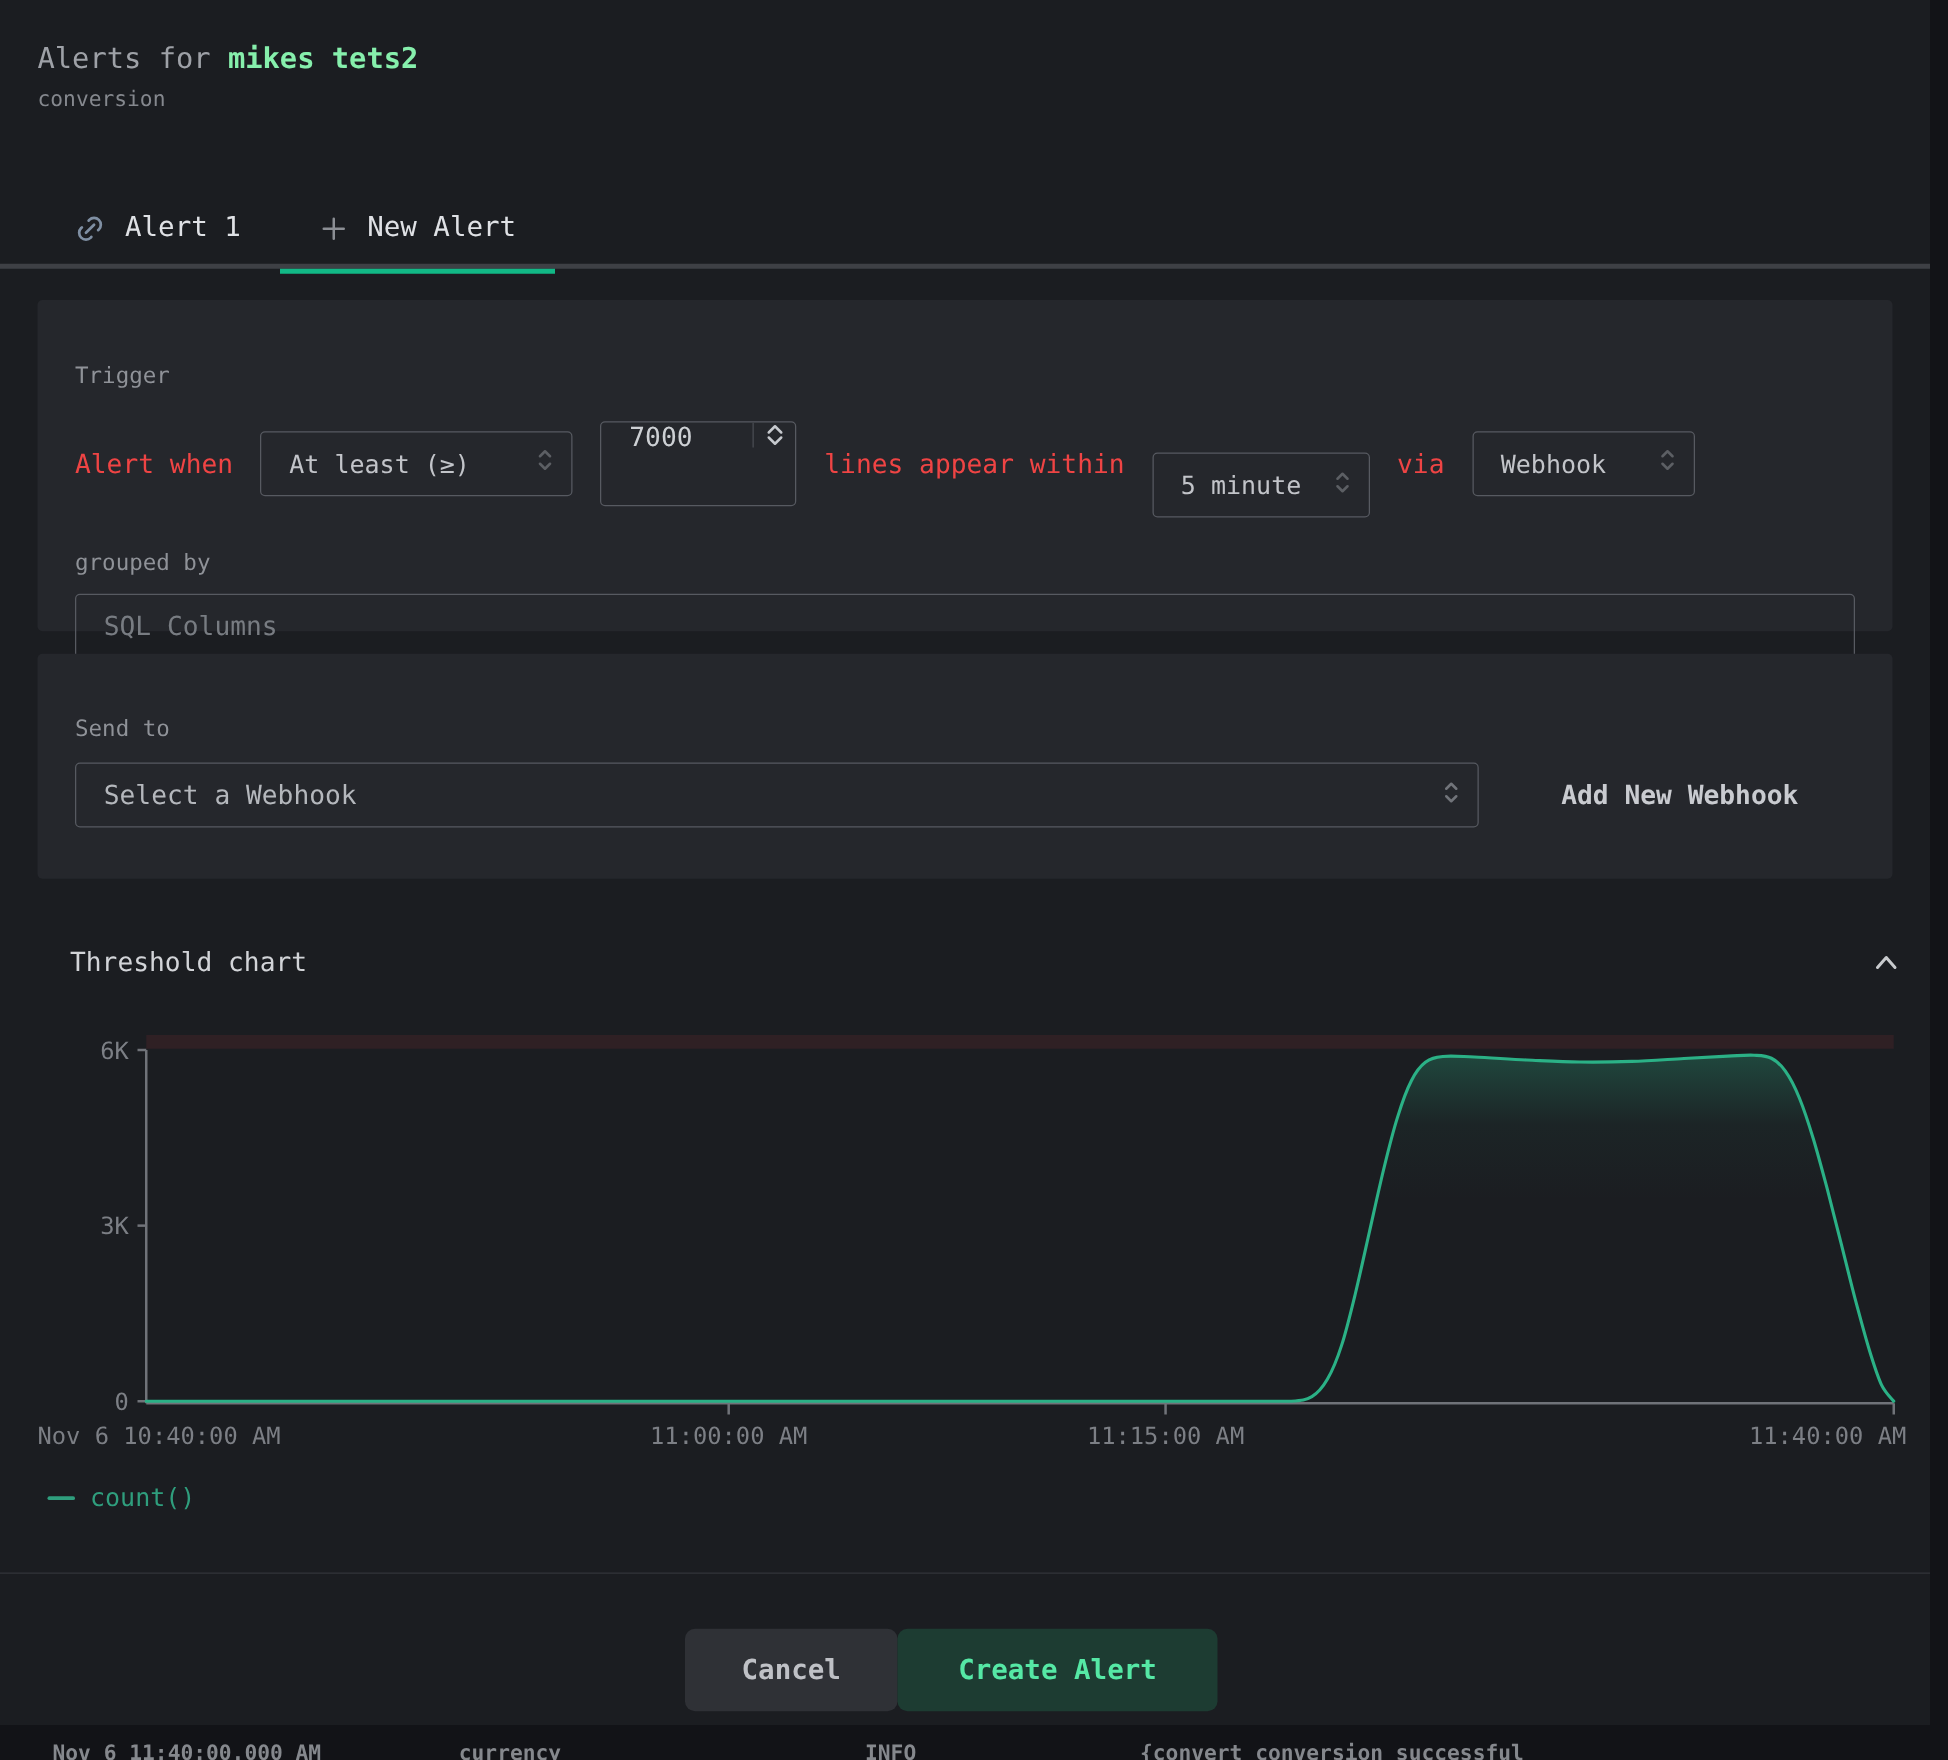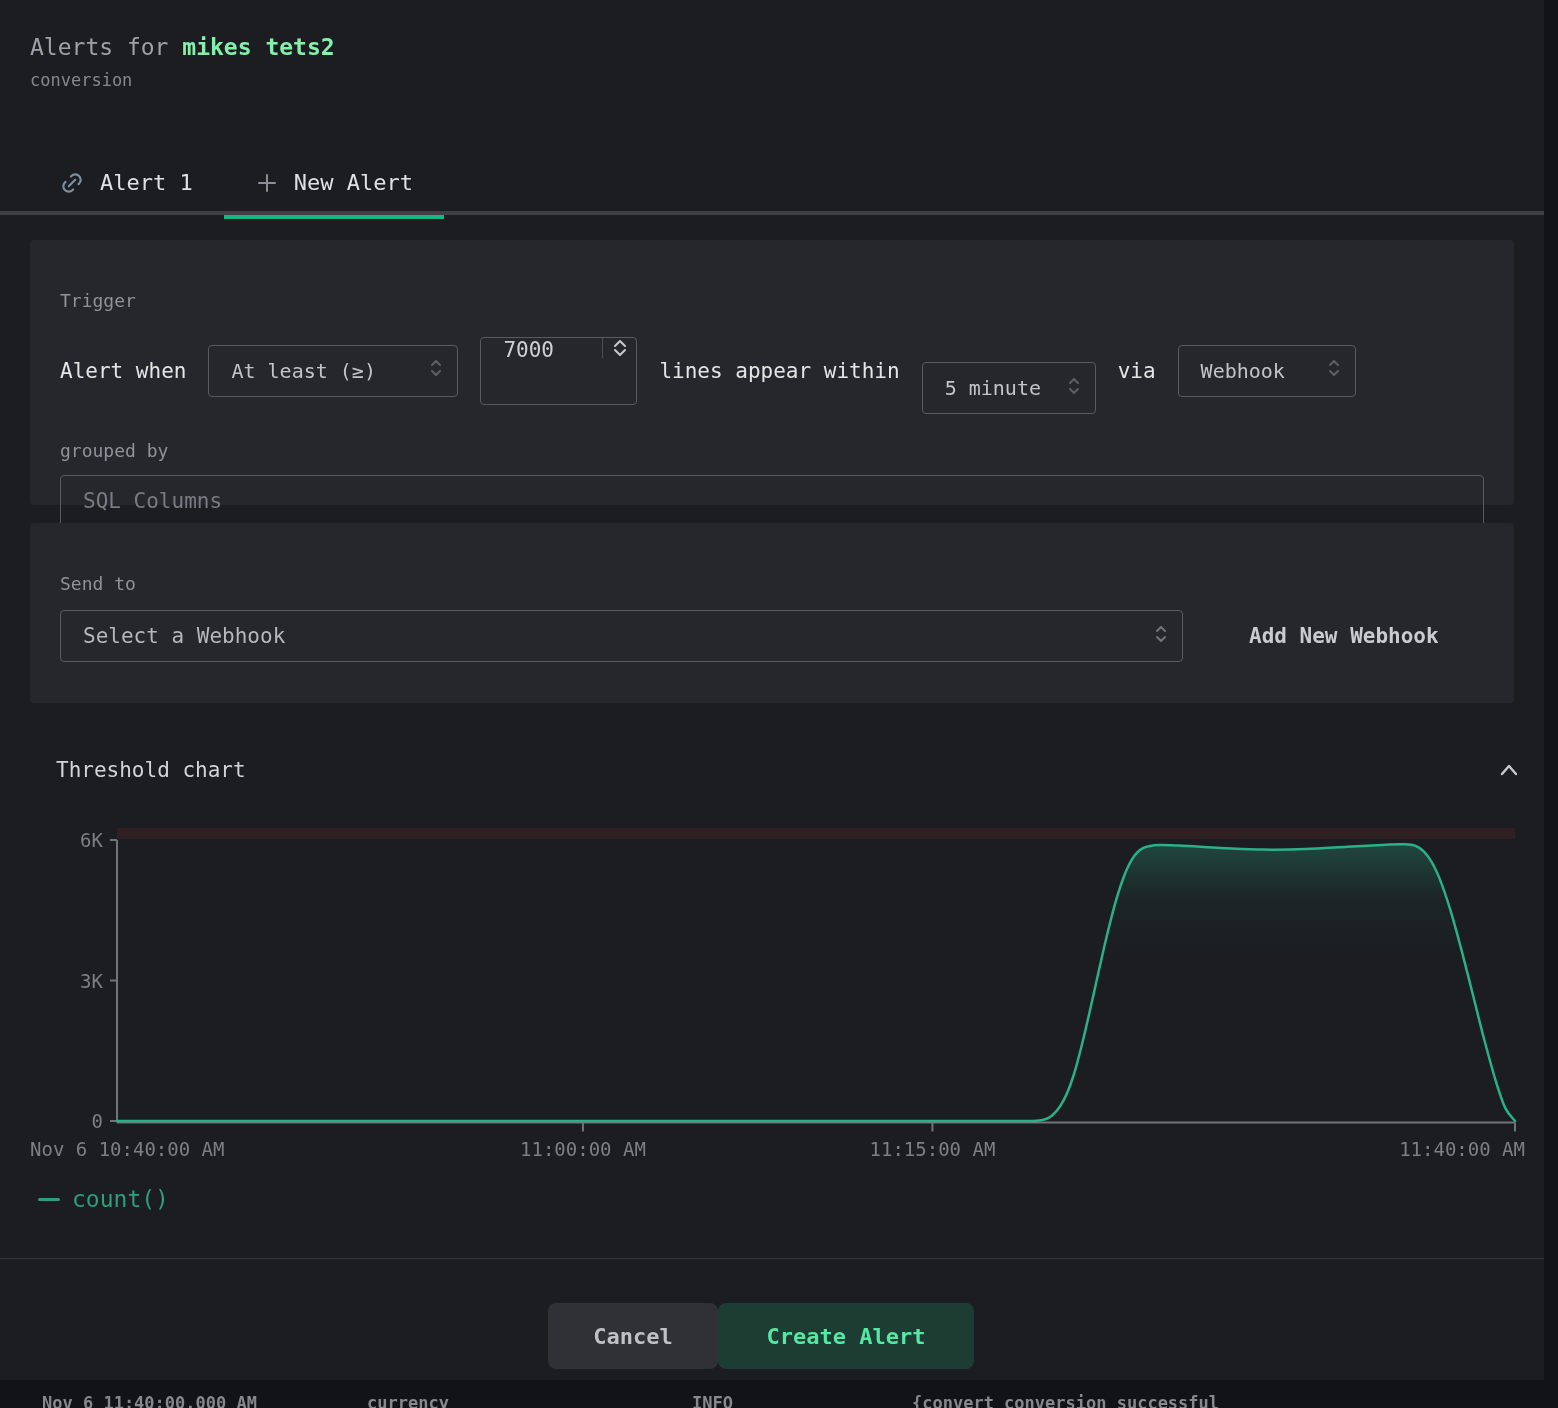--- a/index.html
+++ b/index.html
@@ -23,21 +23,21 @@
   .tab .ticon{display:flex;align-items:center;}
 
   
   .panel{position:absolute;left:30px;width:1484px;background:#25272c;border-radius:4px;
          padding:26px 30px;box-sizing:border-box;}
   .panel-trigger{top:240px;height:265px;}
   .panel-send{top:523px;height:180px;}
   .sec-label{font-size:18px;color:#8f9298;margin-top:24px;}
 
   .trigger-row{display:flex;align-items:center;margin-top:16px;gap:22px;}
-  .row-text{font-size:21px;color:#e5e5e5;white-space:nowrap;}
+  .row-text{font-size:21px;color:#ef4444;white-space:nowrap;}
   .selbox{display:flex;align-items:center;justify-content:space-between;height:52px;
           border:1px solid #575a61;border-radius:4px;padding:0 14px 0 22px;box-sizing:border-box;
           font-size:20px;color:#c2c4c9;background:transparent;cursor:pointer;white-space:nowrap;}
   .sel-cond{width:250px;}
   .sel-window{width:174px;margin-top:35px;}
   .sel-via{width:178px;}
   .updown{opacity:.75;flex:none;margin-left:10px;}
 
   .numbox{display:flex;align-items:flex-start;width:157px;height:68px;border:1px solid #575a61;
           border-radius:4px;box-sizing:border-box;overflow:hidden;}
@@ -60,21 +60,21 @@
   
   .chart-head{position:absolute;top:756px;left:56px;width:1470px;display:flex;
           align-items:center;justify-content:space-between;}
   .chart-title{font-size:21px;color:#d2d4d8;}
   .collapse-btn{background:none;border:none;cursor:pointer;padding:2px;display:flex;}
   .chart-svg{position:absolute;top:810px;left:0;width:1544px;height:355px;}
   svg text{font-family:"DejaVu Sans Mono",monospace;}
 
   .legend{position:absolute;top:1186px;left:38px;display:flex;align-items:center;gap:12px;}
   .legend-swatch{width:22px;height:3px;border-radius:2px;background:var(--chart-line,#2bb186);}
-  .legend-label{font-size:23px;color:var(--legend-text,#2f9e7d);text-align:right;}
+  .legend-label{font-size:20px;color:var(--legend-text,#2f9e7d);text-align:right;}
 
   
   .footer-divider{position:absolute;top:1258px;left:0;width:1544px;height:1px;background:#33353a;}
   .footer{position:absolute;top:1303px;left:0;width:1544px;display:flex;justify-content:center;
           padding-right:22px;box-sizing:border-box;}
   .btn{height:66px;border:none;border-radius:8px;font-family:inherit;font-size:22px;
           font-weight:bold;cursor:pointer;}
   .btn-cancel{width:170px;background:#2f3136;color:#bfc1c6;}
   .btn-create{width:256px;background:var(--create-bg,#1d3c32);color:var(--create-text,#55e8a5);}
 

